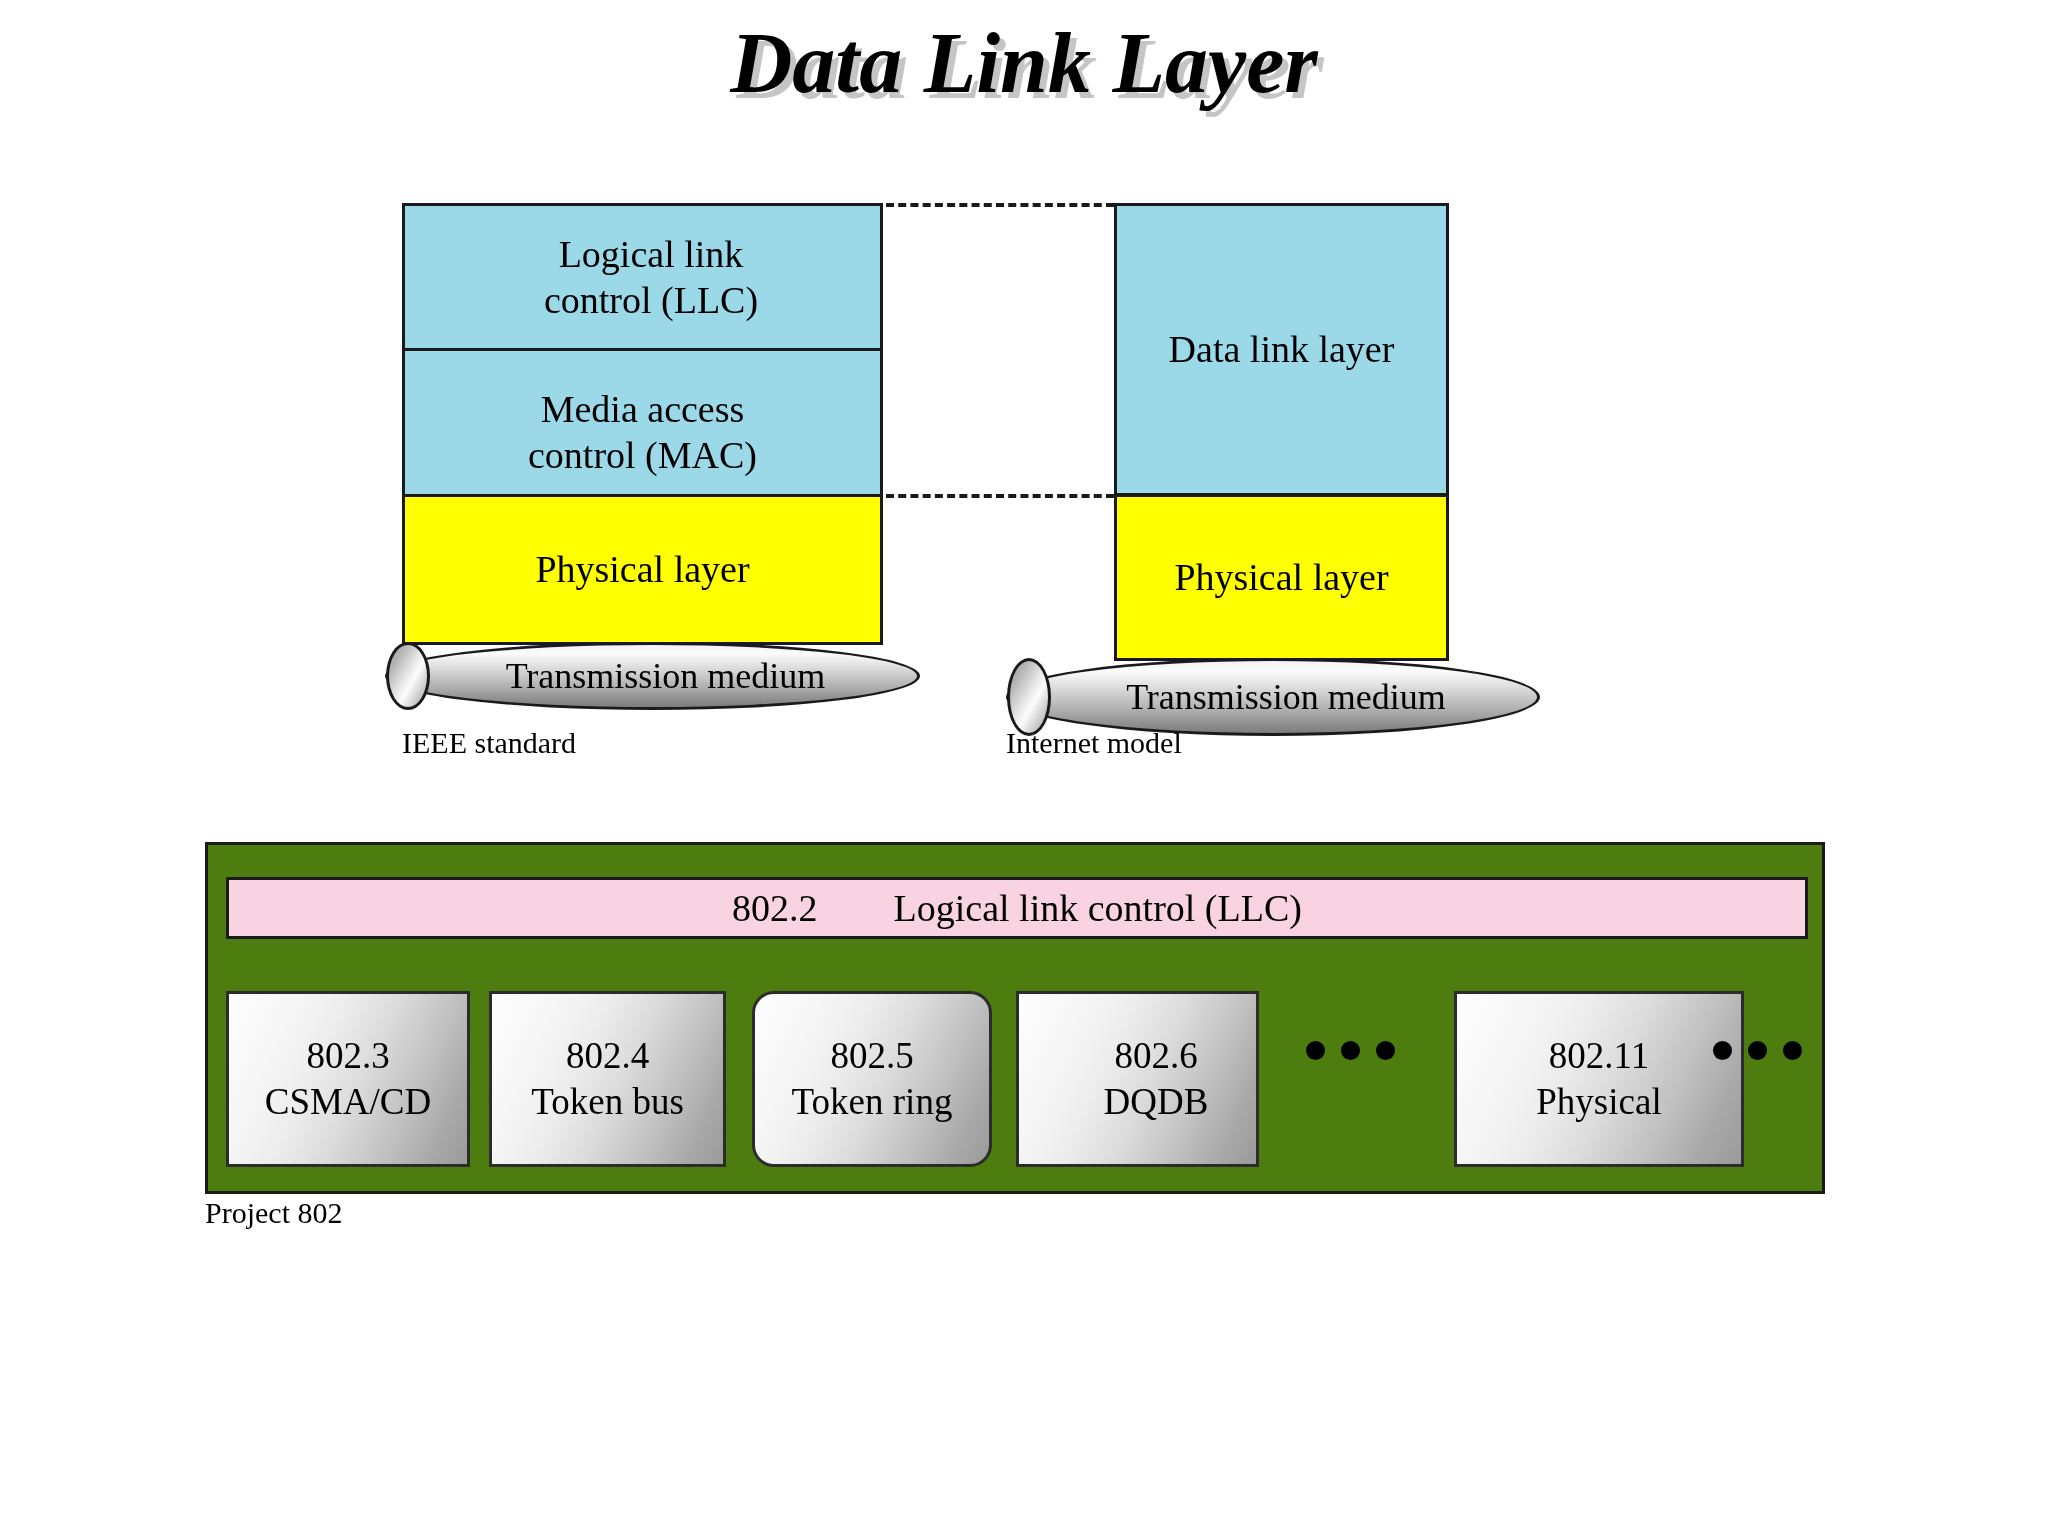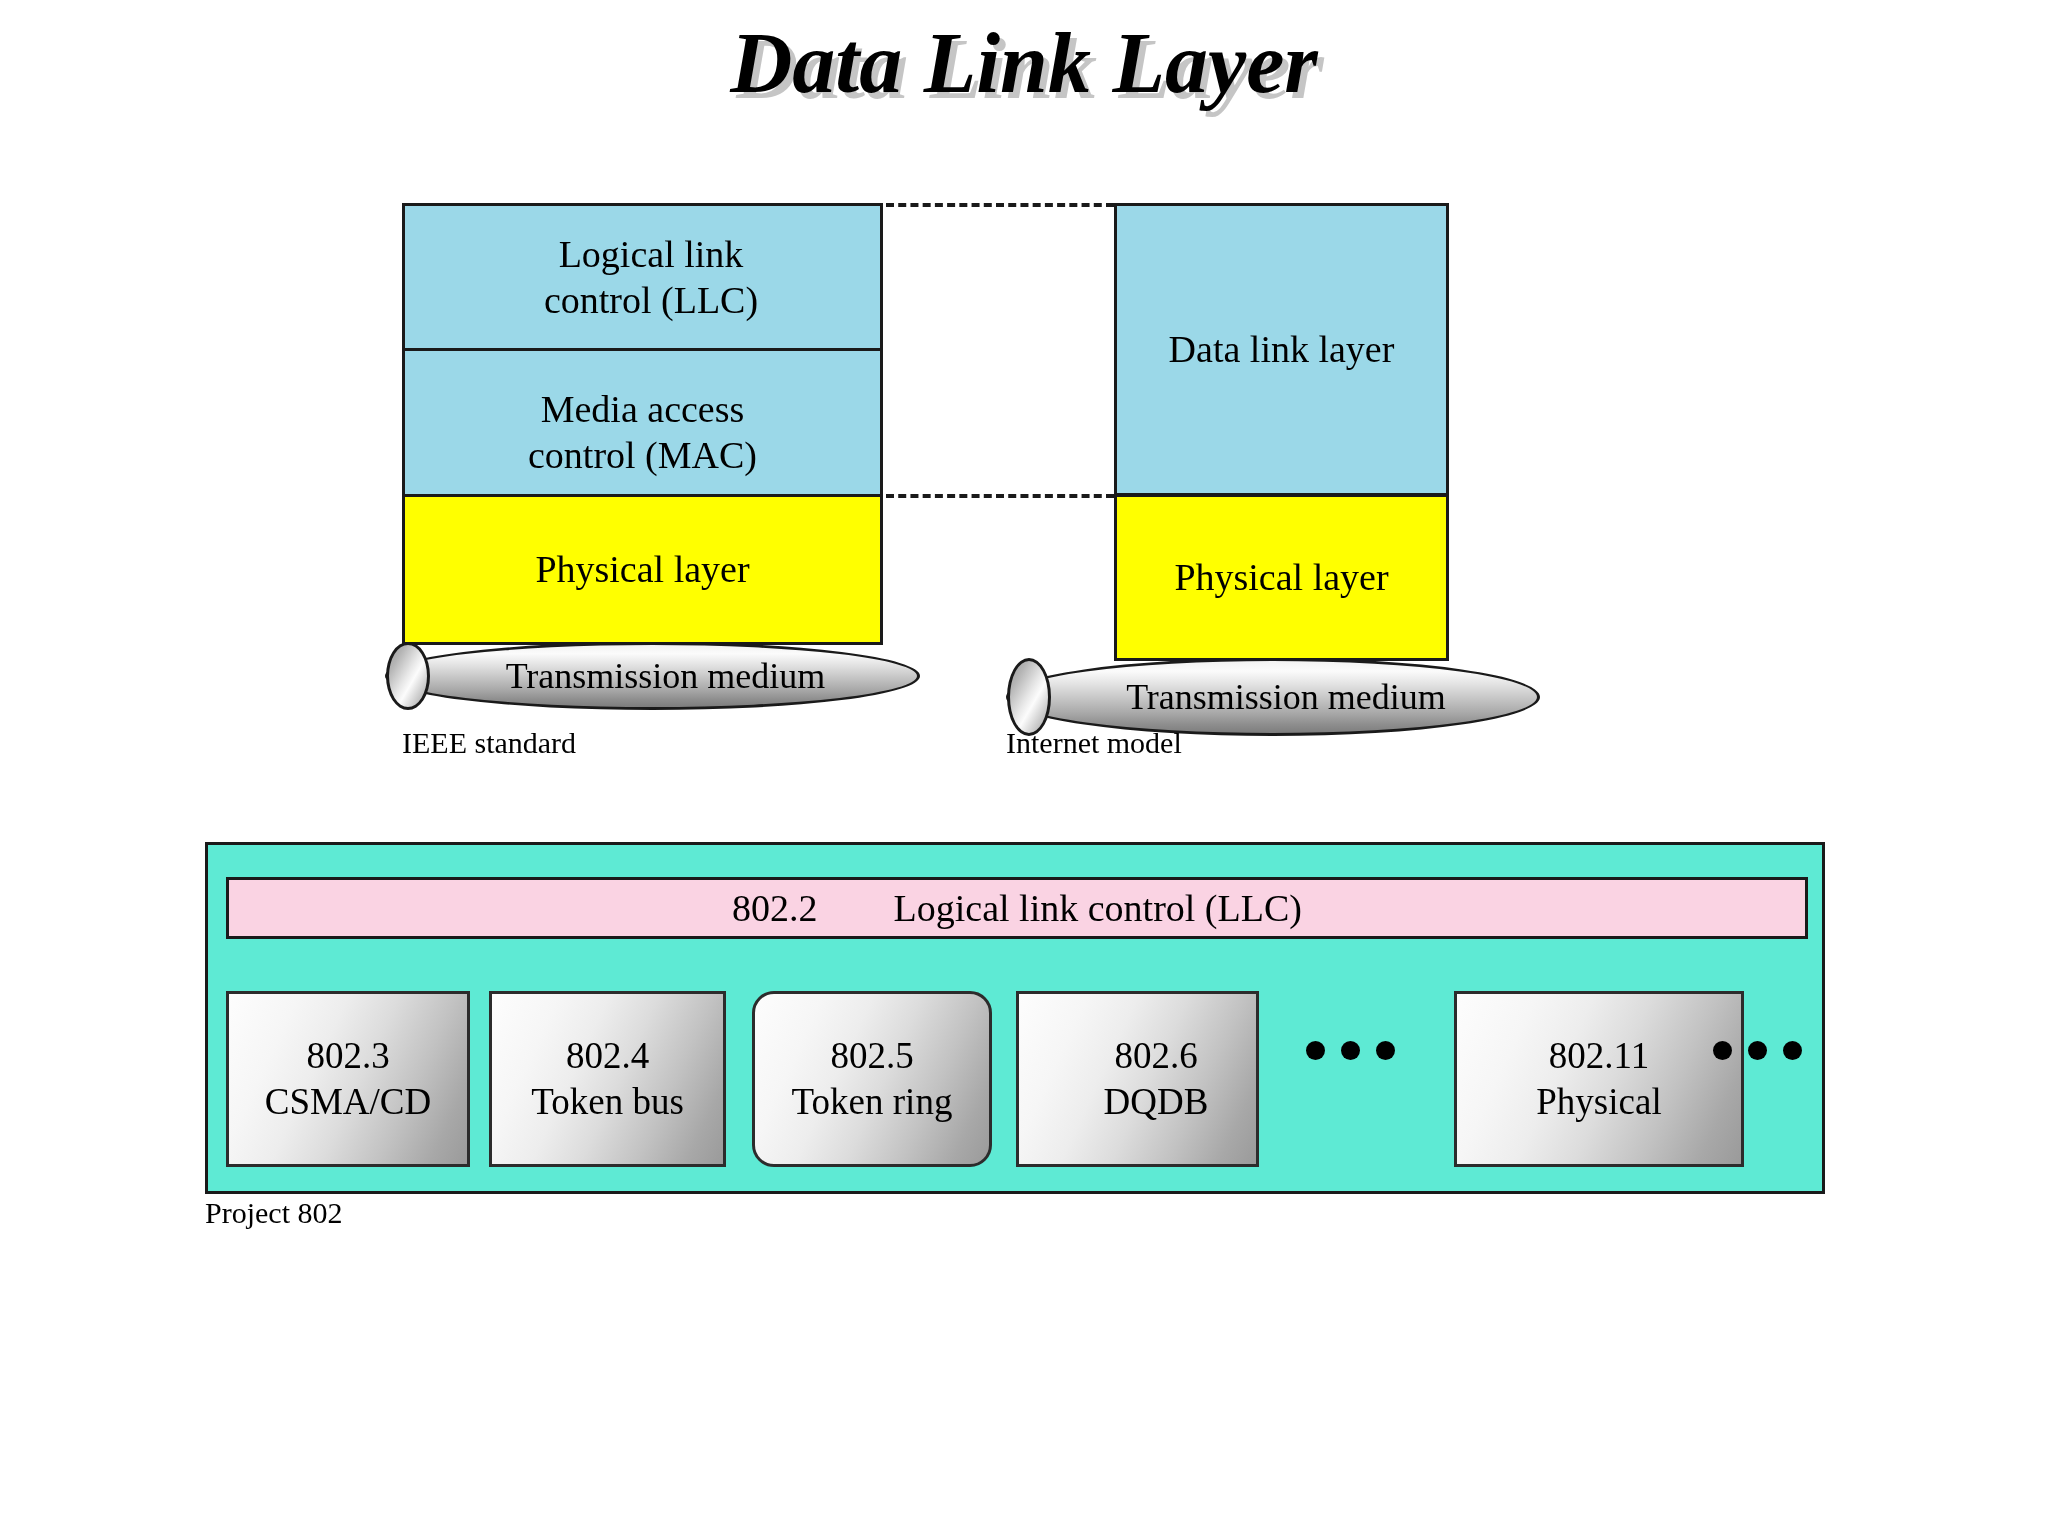--- a/index.html
+++ b/index.html
@@ -99,21 +99,21 @@
   }
 
   
   #project-802-container {
     position: absolute;
     left: 205px;
     top: 842px;
     width: 1620px;
     height: 352px;
     box-sizing: border-box;
-    background: #5eead4;
+    background: #4d7c0f;
     border: 3px solid #1a1a1a;
   }
   #llc-bar {
     position: absolute;
     left: 18px;
     top: 32px;
     width: 1582px;
     height: 62px;
     box-sizing: border-box;
     background: #fad3e3;

